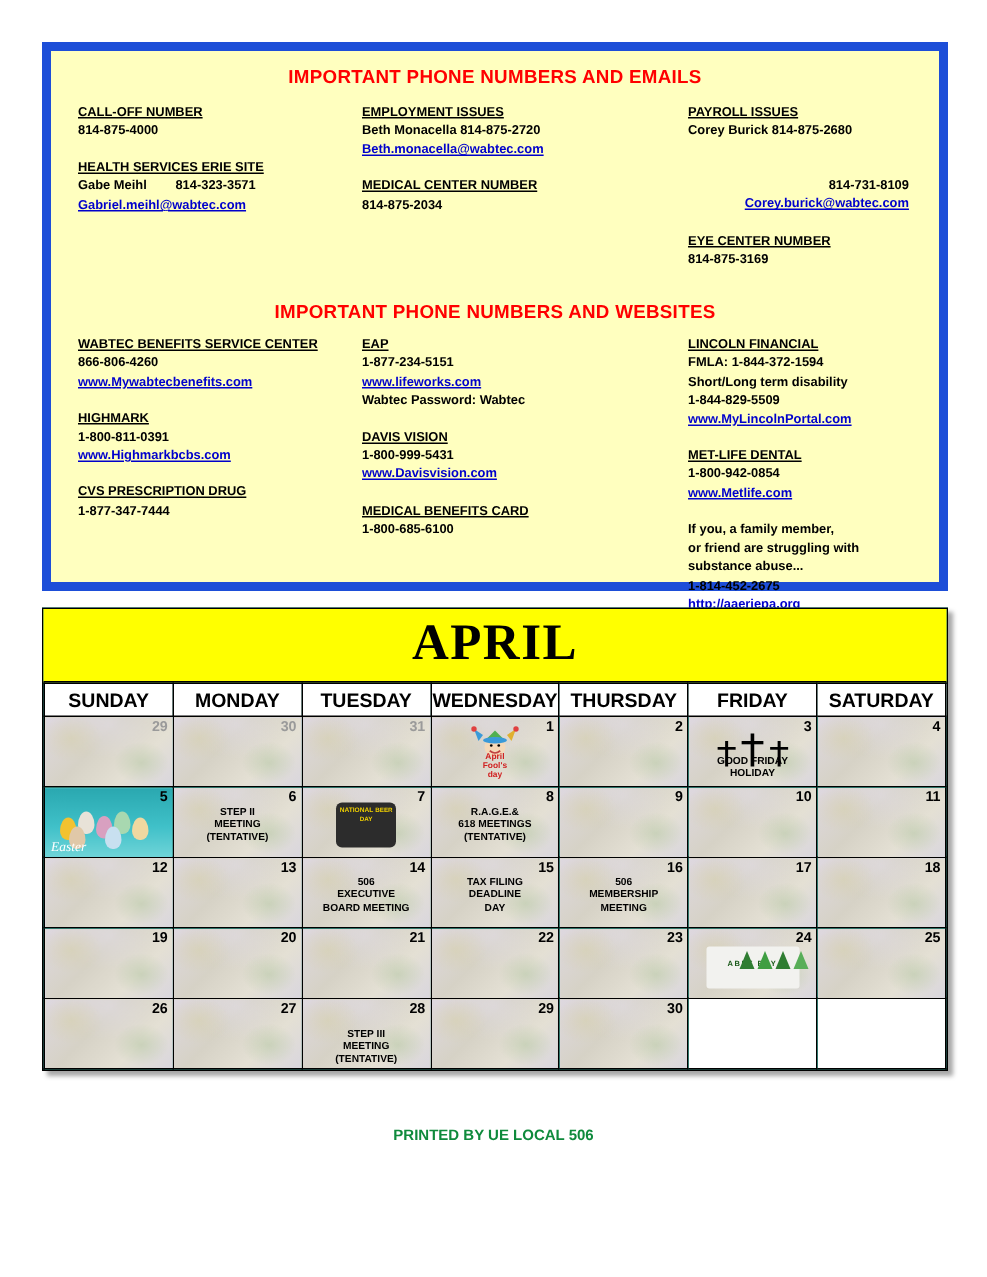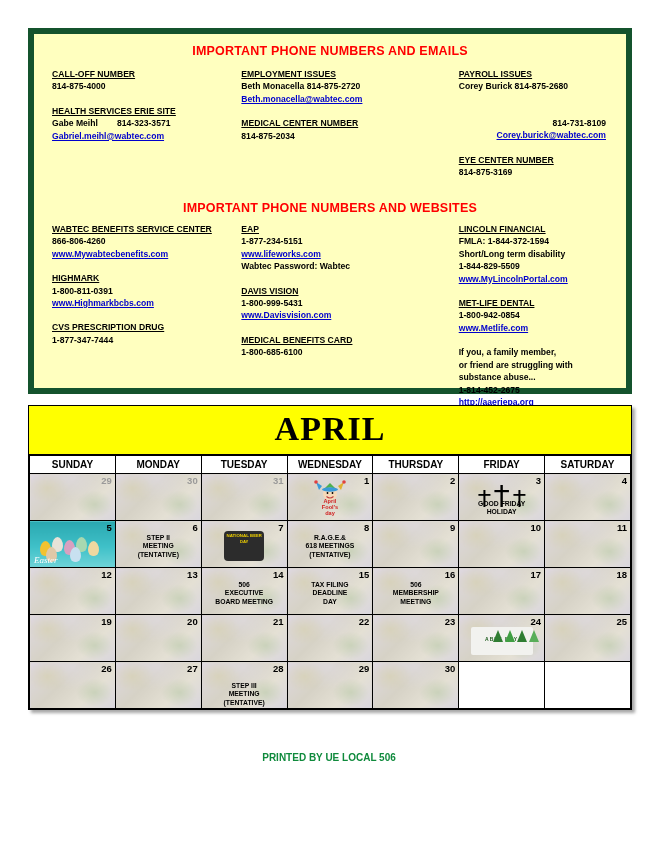--- a/index.html
+++ b/index.html
@@ -15,21 +15,21 @@
     overflow: hidden;
   }
 
   
   .phone-panel-wrap {
     position: absolute;
     left: 28px;
     top: 28px;
     width: 604px;
     height: 366px;
-    background: #14532d;
+    background: #1d4ed8;
     padding: 6px;
     box-sizing: border-box;
   }
   .phone-panel {
     width: 100%;
     height: 100%;
     background: #ffffbf;
     box-sizing: border-box;
     padding: 8px 10px 6px 10px;
     position: relative;
@@ -46,21 +46,20 @@
     text-align: center;
     color: #ff0000;
     font-weight: bold;
     font-size: 12.5px;
     letter-spacing: 0.2px;
     margin: 10px 0 8px 0;
   }
   .cols {
     display: flex;
     width: 100%;
-    justify-content: flex-end;
   }
   .col {
     box-sizing: border-box;
     padding-right: 6px;
   }
   .col-a { width: 34.5%; padding-left: 8px; }
   .col-b { width: 38%; }
   .col-c { width: 27.5%; }
 
   .blk { margin-bottom: 12px; }
@@ -110,21 +109,21 @@
     padding: 4px 0 6px 0;
     border-bottom: 1px solid #000;
     color: #000;
   }
   table.cal {
     border-collapse: collapse;
     width: 100%;
     table-layout: fixed;
   }
   table.cal th {
-    font-size: 10px;
+    font-size: 13px;
     font-weight: bold;
     text-align: center;
     padding: 3px 0;
     border: 1px solid #000;
     background: #ffffff;
     color: #000;
   }
   table.cal td {
     border: 1px solid #000;
     height: 46px;

